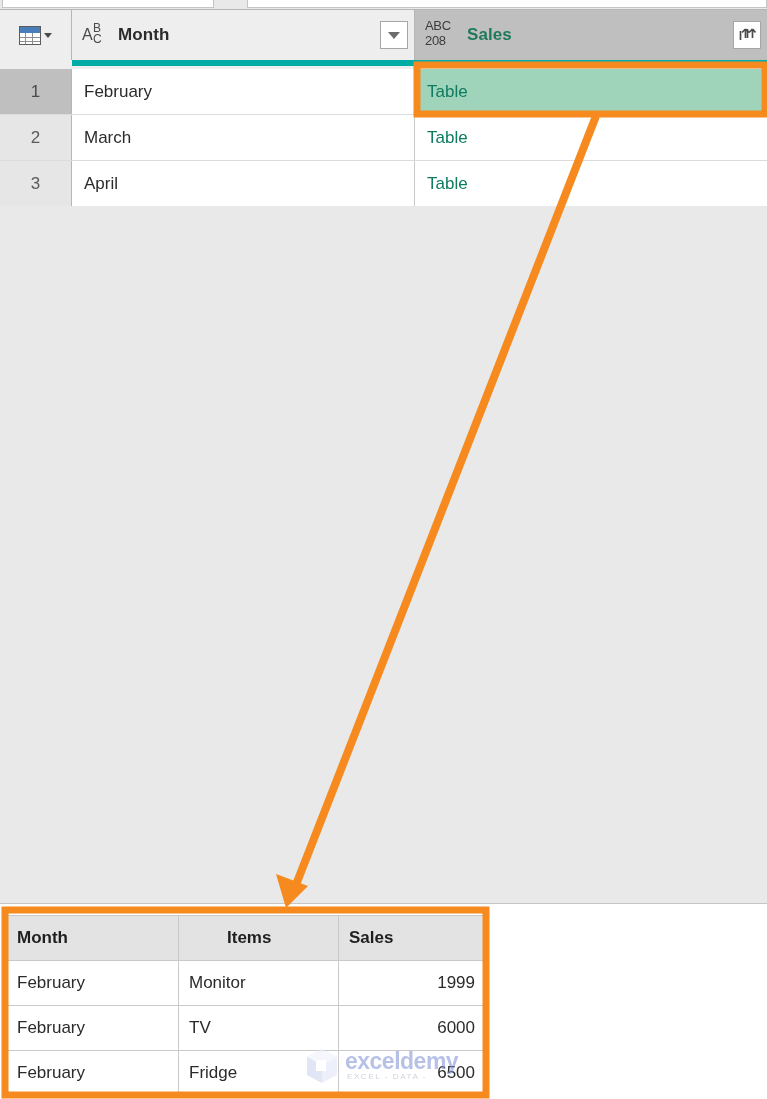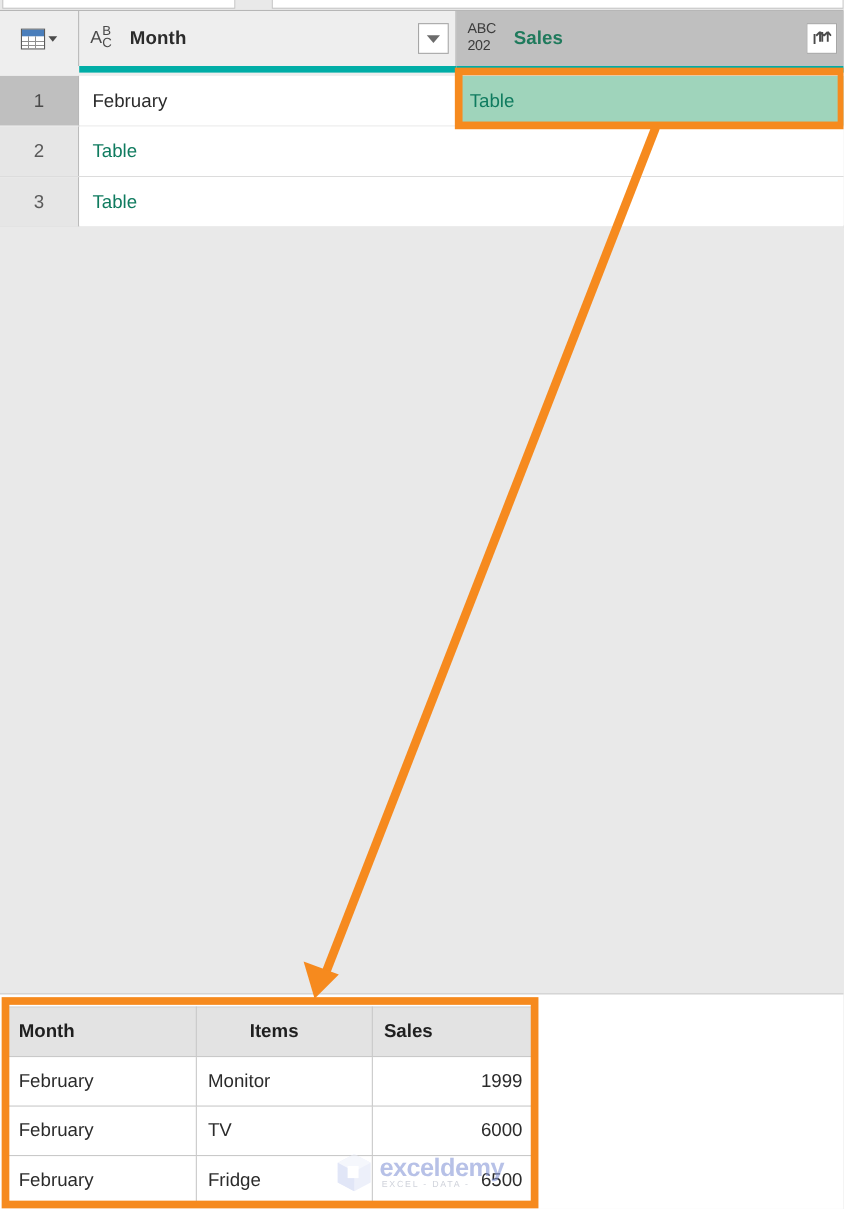--- a/index.html
+++ b/index.html
@@ -305,21 +305,21 @@
       </div>
       <span class="hdr-label" id="hdr-month-label">Month</span>
       <div id="month-filter-btn">
         <div class="tri-down"></div>
       </div>
     </div>
 
     <div class="hdr-cell" id="hdr-count">
       <div id="abc123-icon">
         <div>ABC</div>
-        <div>202</div>
+        <div>208</div>
       </div>
       <span class="hdr-label" id="hdr-count-label">Sales</span>
       <div id="count-expand-btn">
         <svg width="18" height="16" viewBox="0 0 18 16">
           <path d="M7.5 2 v9 M7.5 2 l-3.5 3.5 M7.5 2 l3.5 3.5" stroke="#4a4a4a" stroke-width="1.7" fill="none"></path>
           <path d="M2.5 13 v-9" stroke="#4a4a4a" stroke-width="1.7" fill="none"></path>
           <path d="M12.5 2 v9 M12.5 2 l-3.5 3.5" stroke="none" fill="none"></path>
           <g transform="translate(8,0)">
             <path d="M1.5 2 v9" stroke="#4a4a4a" stroke-width="1.7" fill="none"></path>
             <path d="M6.5 11 v-9 M6.5 2 l-3.5 3.5 M6.5 2 l3 3.5" stroke="#4a4a4a" stroke-width="1.7" fill="none"></path>
@@ -337,25 +337,27 @@
   <div id="grid-body">
 
     <div class="grid-row selected">
       <div class="cell-rownum">1</div>
       <div class="cell-month">February</div>
       <div class="cell-count">Table</div>
     </div>
 
     <div class="grid-row">
       <div class="cell-rownum">2</div>
+      <div class="cell-month">March</div>
       <div class="cell-count">Table</div>
     </div>
 
     <div class="grid-row">
       <div class="cell-rownum">3</div>
+      <div class="cell-month">April</div>
       <div class="cell-count">Table</div>
     </div>
 
   </div>
 </div>
 
 <div id="canvas"></div>
 
 <div id="bottom-panel">
   <table id="result-table">

